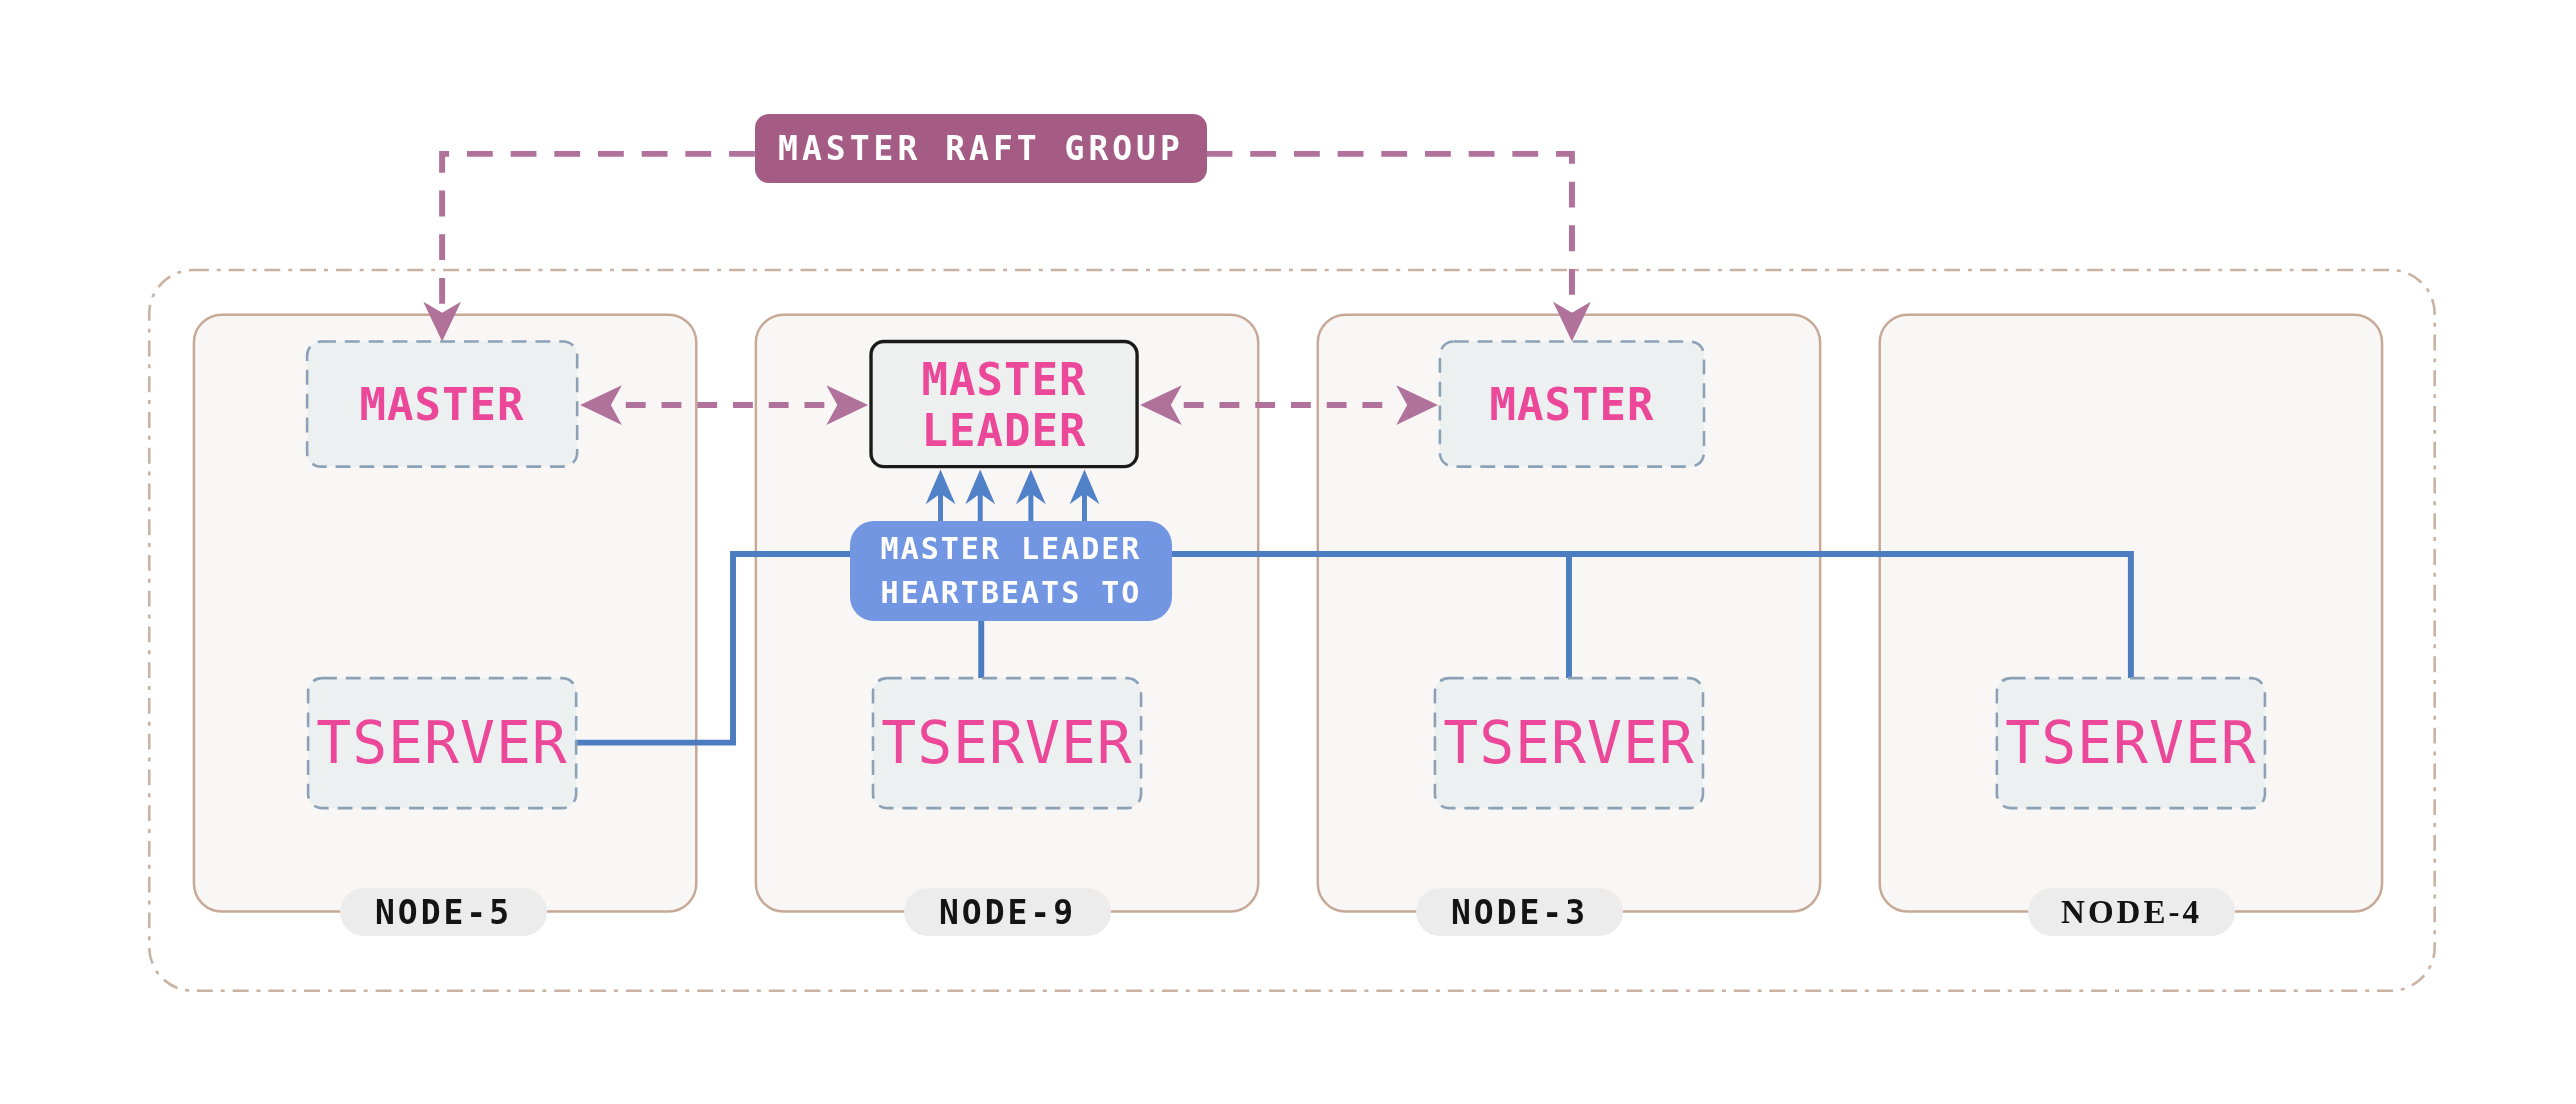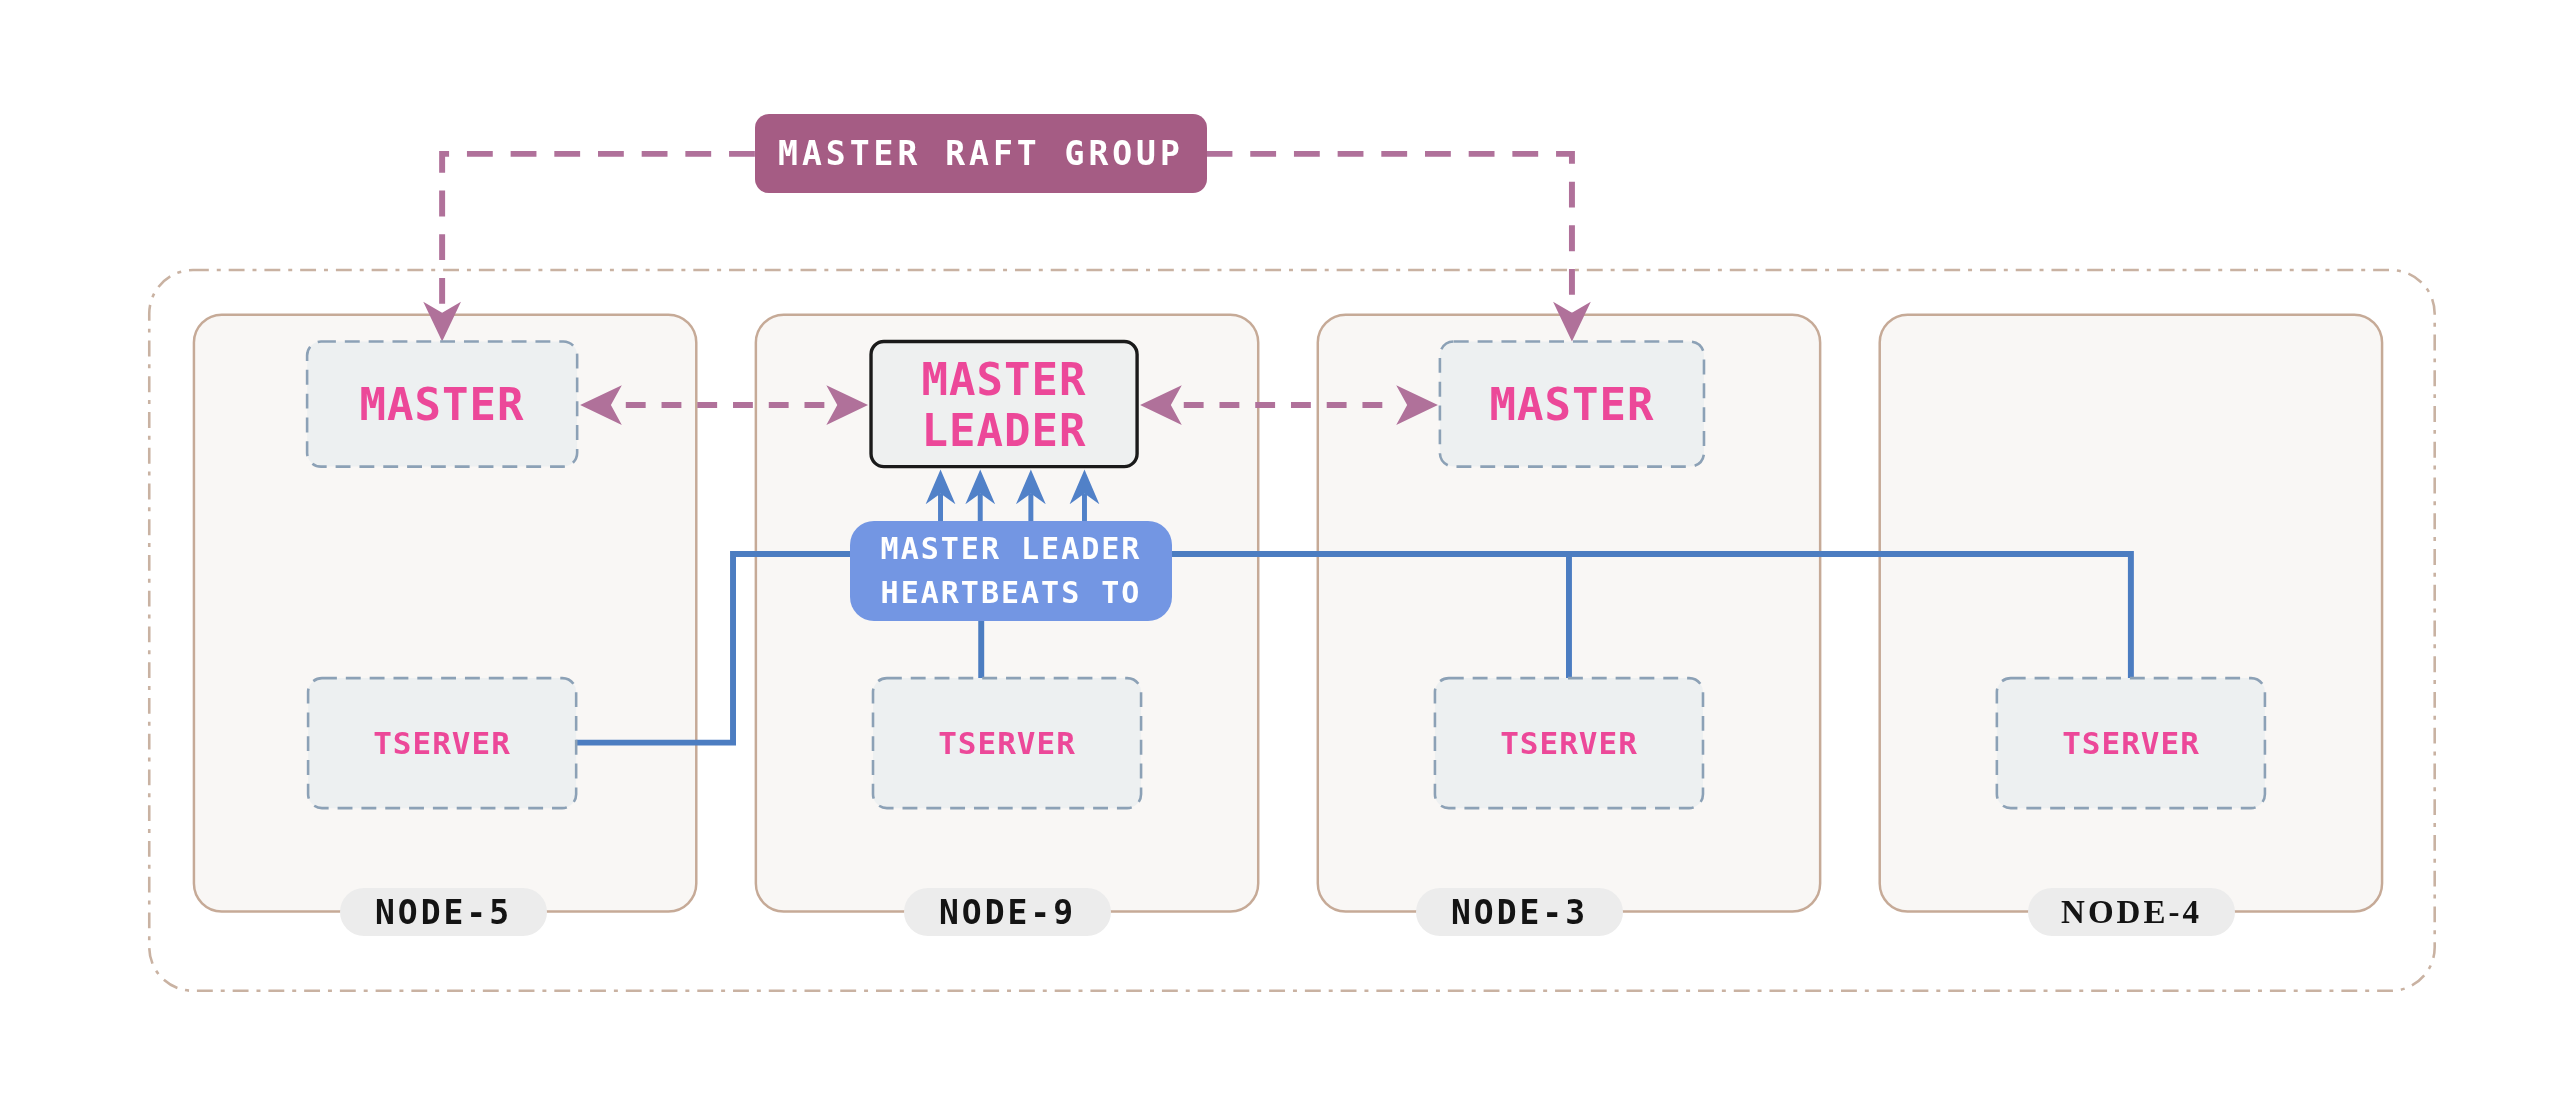--- a/index.html
+++ b/index.html
@@ -3,30 +3,30 @@
 <meta charset="utf-8">
 <style>
   html,body{margin:0;padding:0;background:#ffffff;}
   .canvas{
     position:relative;width:2576px;height:1104px;background:#ffffff;overflow:hidden;
     font-family:"DejaVu Sans Mono","Liberation Mono",monospace;
   }
   .layer{position:absolute;left:0;top:0;width:2576px;height:1104px;}
   .abs{position:absolute;display:flex;align-items:center;justify-content:center;box-sizing:border-box;}
   .raft-badge{
-    left:755px;top:114px;width:452px;height:79px;border-radius:14px;background:#a55c84;
+    left:755px;top:114px;width:452px;height:69px;border-radius:14px;background:#a55c84;
     color:#ffffff;font-size:33px;font-weight:bold;letter-spacing:4px;
   }
   .hb-badge{
     left:850px;top:521px;width:322px;height:100px;border-radius:24px;background:#7396e3;
     color:#ffffff;font-size:30px;font-weight:bold;letter-spacing:2px;line-height:44px;
     flex-direction:column;text-align:center;
   }
   .box-label{color:#ec4899;font-size:44px;font-weight:bold;letter-spacing:1px;}
-  .box-label.thin{font-weight:bold;font-size:31px;}
+  .box-label.thin{font-weight:normal;font-size:58px;}
   .leader-label{flex-direction:column;line-height:51px;text-align:center;}
   .node-pill{
     top:888px;width:207px;height:48px;border-radius:24px;background:#ececec;
     color:#141414;font-size:33px;font-weight:bold;letter-spacing:3px;
   }
   svg{display:block;}
 </style>
 </head>
 <body>
 

